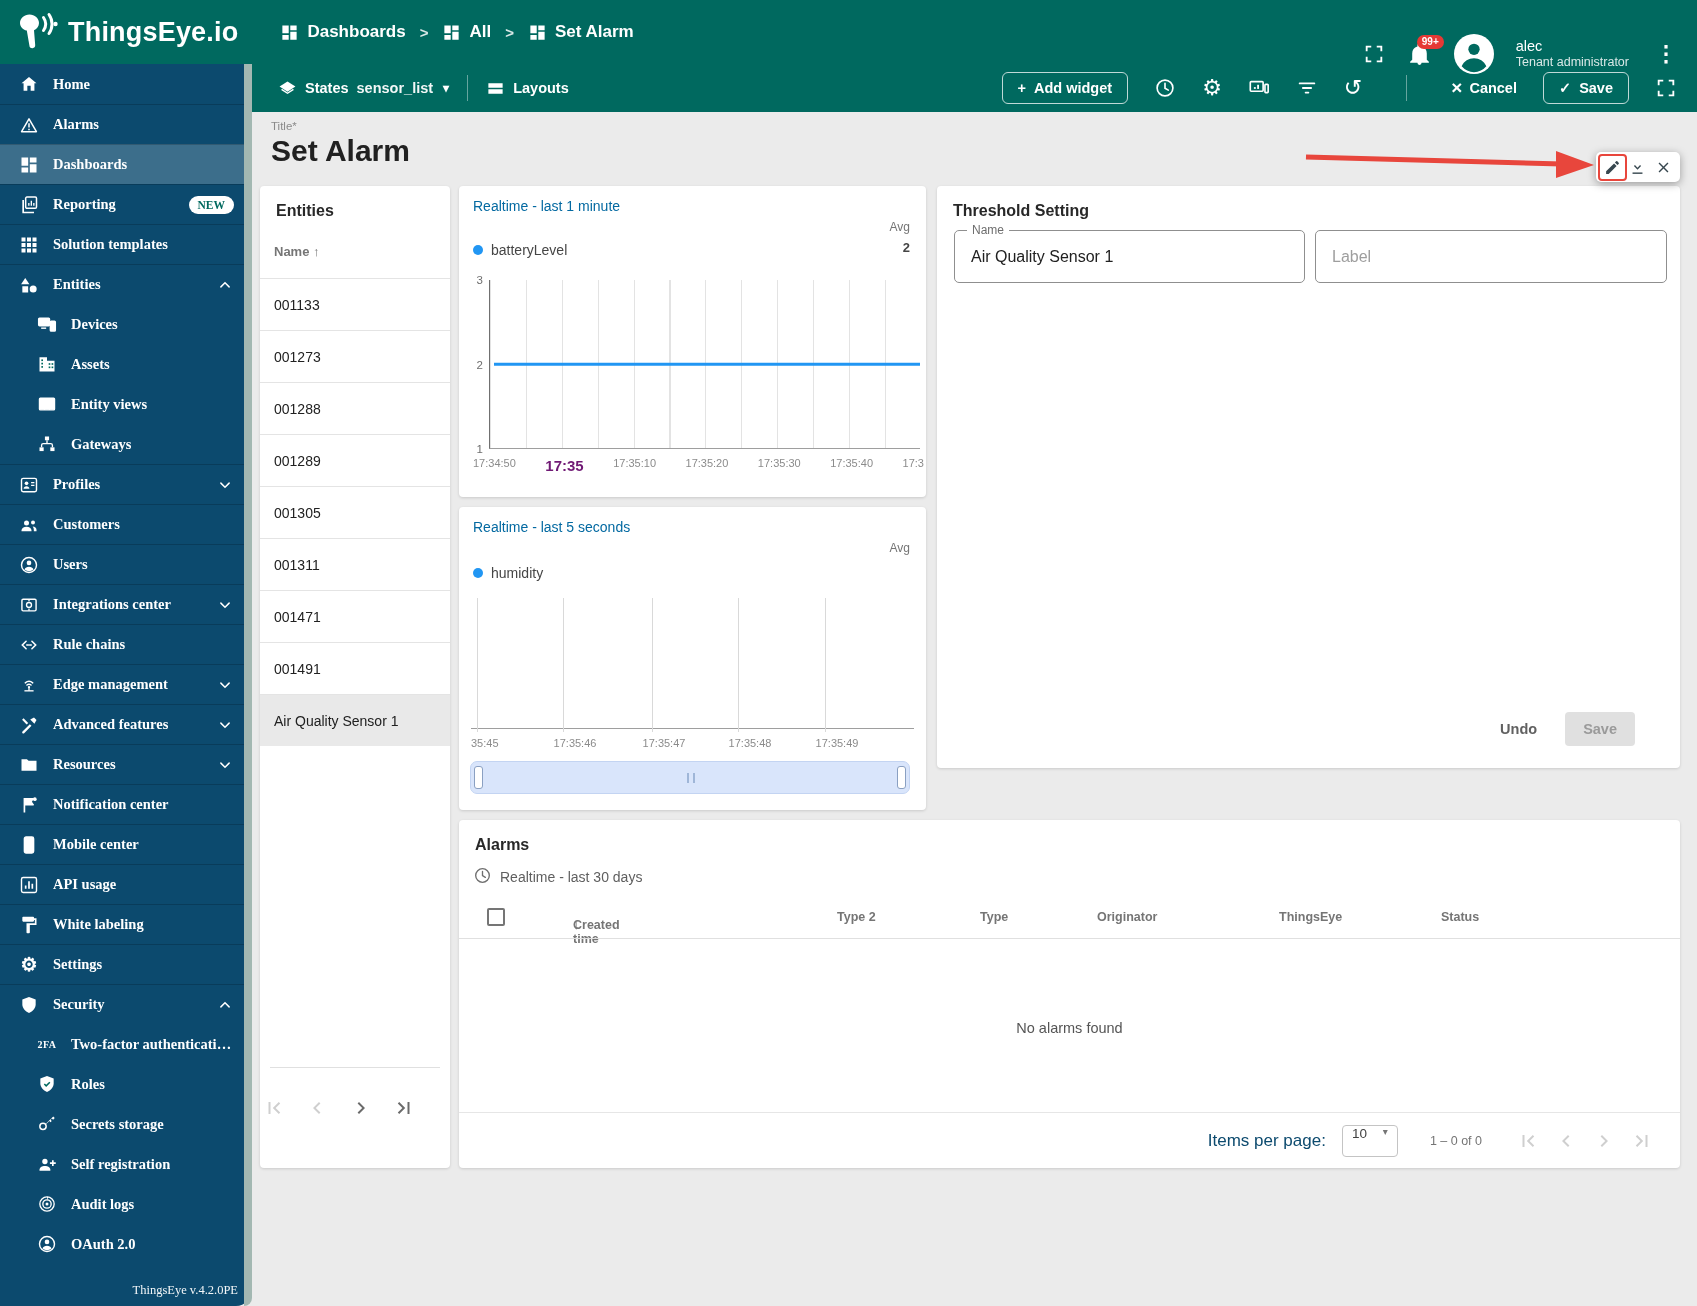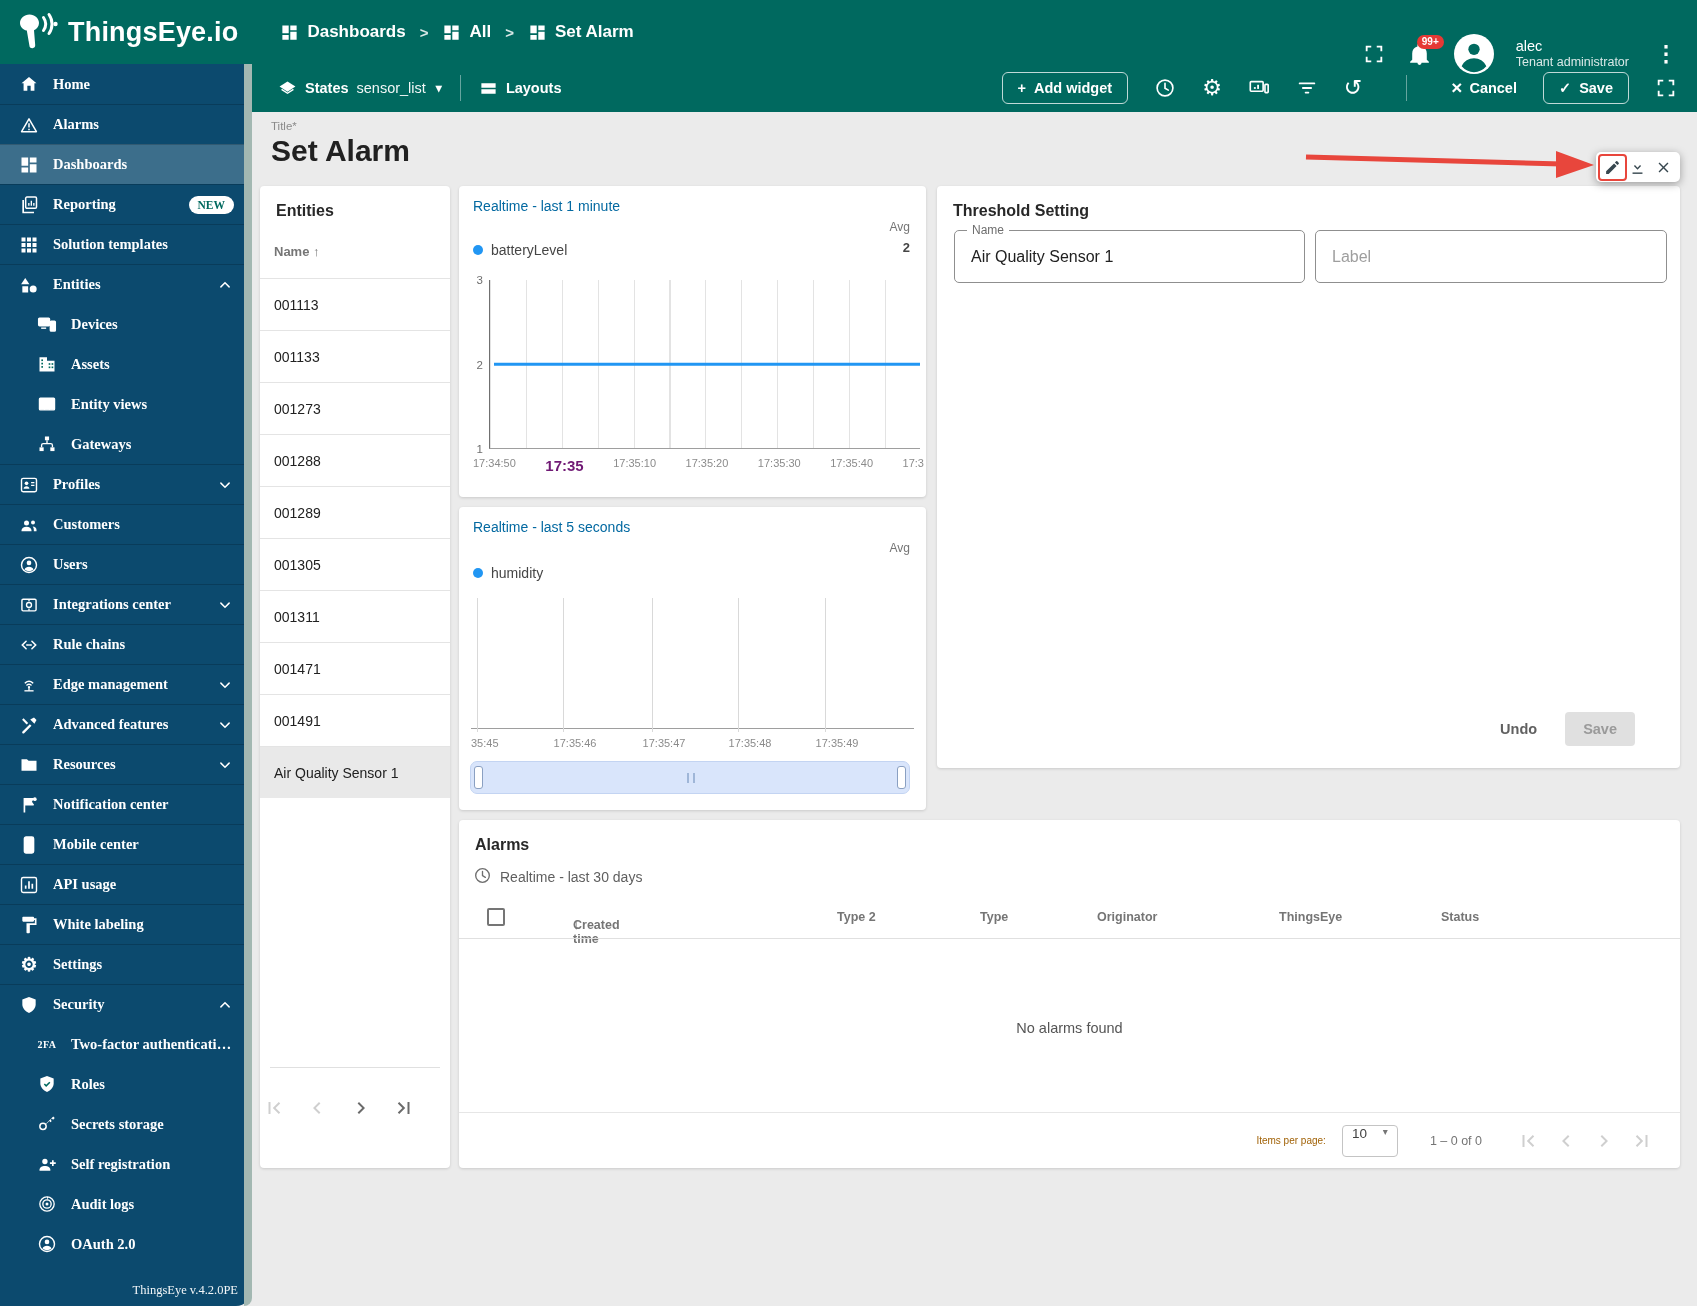--- a/index.html
+++ b/index.html
@@ -30,21 +30,21 @@
   .user-name { font-size:14.5px; }
   .user-role { font-size:12.5px; color:rgba(255,255,255,.85); }
   .kebab { font-size:22px; font-weight:bold; color:#fff; padding:0 4px; cursor:pointer; }
   .fs-corners svg { width:22px; height:22px; stroke:#fff; fill:none; stroke-width:2; }
 
   
   .toolbar { position:absolute; left:0; top:64px; width:1697px; height:48px; background:#00695f;
              display:flex; align-items:center; color:#fff; padding-left:278px; padding-right:20px; z-index:20; }
   .tb-item { display:flex; align-items:center; gap:8px; font-size:14.5px; font-weight:bold; cursor:pointer; }
   .tb-item .ic svg { width:19px; height:19px; }
-  .tb-value { font-weight:normal; opacity:.95; }
+  .tb-value { font-weight:bold; opacity:.95; }
   .tb-caret { font-size:12px; margin-left:2px; }
   .tb-div { width:1px; height:26px; background:rgba(255,255,255,.4); margin:0 18px; }
   .tb-right { margin-left:auto; display:flex; align-items:center; gap:26px; }
   .btn-outline { display:flex; align-items:center; gap:8px; border:1px solid rgba(255,255,255,.75);
                  border-radius:6px; padding:7px 15px; font-size:14.5px; font-weight:bold; cursor:pointer; }
   .tb-icon svg { width:22px; height:22px; fill:none; stroke:#fff; stroke-width:1.8; }
   .tb-glyph { font-size:22px; line-height:1; color:#fff; cursor:pointer; }
   .tb-textbtn { display:flex; align-items:center; gap:7px; font-size:14.5px; font-weight:bold; cursor:pointer; }
   .x-glyph { font-size:19px; font-weight:bold; }
 
@@ -141,21 +141,21 @@
   .al-sub { position:absolute; left:14px; top:46px; display:flex; align-items:flex-end; gap:8px;
             font-size:14px; color:#5f5f5f; }
   .al-sub svg { width:19px; height:19px; fill:none; stroke:#6e6e6e; stroke-width:1.7; }
   .al-header { position:absolute; left:0; right:0; top:82px; height:36px; }
   .al-header span { position:absolute; font-size:12.5px; font-weight:bold; color:#757575; top:8px; }
   .al-check { position:absolute; left:28px; top:4px; width:18px; height:18px; border:2px solid #757575; border-radius:2px; cursor:pointer; }
   .al-div { position:absolute; left:0; right:0; top:118px; height:1px; background:#e0e0e0; }
   .al-empty { position:absolute; left:0; right:0; top:200px; text-align:center; font-size:14.5px; color:#555; }
   .al-footer { position:absolute; left:0; right:0; bottom:0; height:56px; border-top:1px solid #e6e6e6;
                display:flex; align-items:center; justify-content:flex-end; gap:16px; padding-right:26px; }
-  .ipp-label { font-size:10px; color:#a16207; }
+  .ipp-label { font-size:17px; color:#0c4a6e; }
   .ipp-select { width:56px; height:32px; border:1px solid #c4c4c4; border-radius:4px; display:flex;
                 align-items:flex-start; justify-content:space-between; padding:0 9px; font-size:13.5px;
                 color:#424242; cursor:pointer; margin-right:16px; }
   .ipp-caret { font-size:10px; color:#757575; }
   .range-text { font-size:12.5px; color:#757575; margin-right:18px; }
   .al-pager { display:flex; align-items:center; gap:14px; }
 
   
   .float-bar { position:absolute; left:1344px; top:40px; width:84px; height:30px; background:#fff;
                border-radius:5px; box-shadow:0 2px 8px rgba(0,0,0,.35); display:flex; align-items:center;
@@ -630,23 +630,20 @@
   <div class="dash-title-label">Title*</div>
   <div class="dash-title">Set Alarm</div>
 
   <section class="widget w-entities">
     <div class="w-title">Entities</div>
     <div class="ent-header">
       <span>Name</span>
       <span>↑</span>
     </div>
     <div class="ent-rows">
-      <div class="ent-row">
-          <span>001113</span>
-        </div>
       <div class="ent-row">
           <span>001133</span>
         </div>
       <div class="ent-row">
           <span>001273</span>
         </div>
       <div class="ent-row">
           <span>001288</span>
         </div>
       <div class="ent-row">

